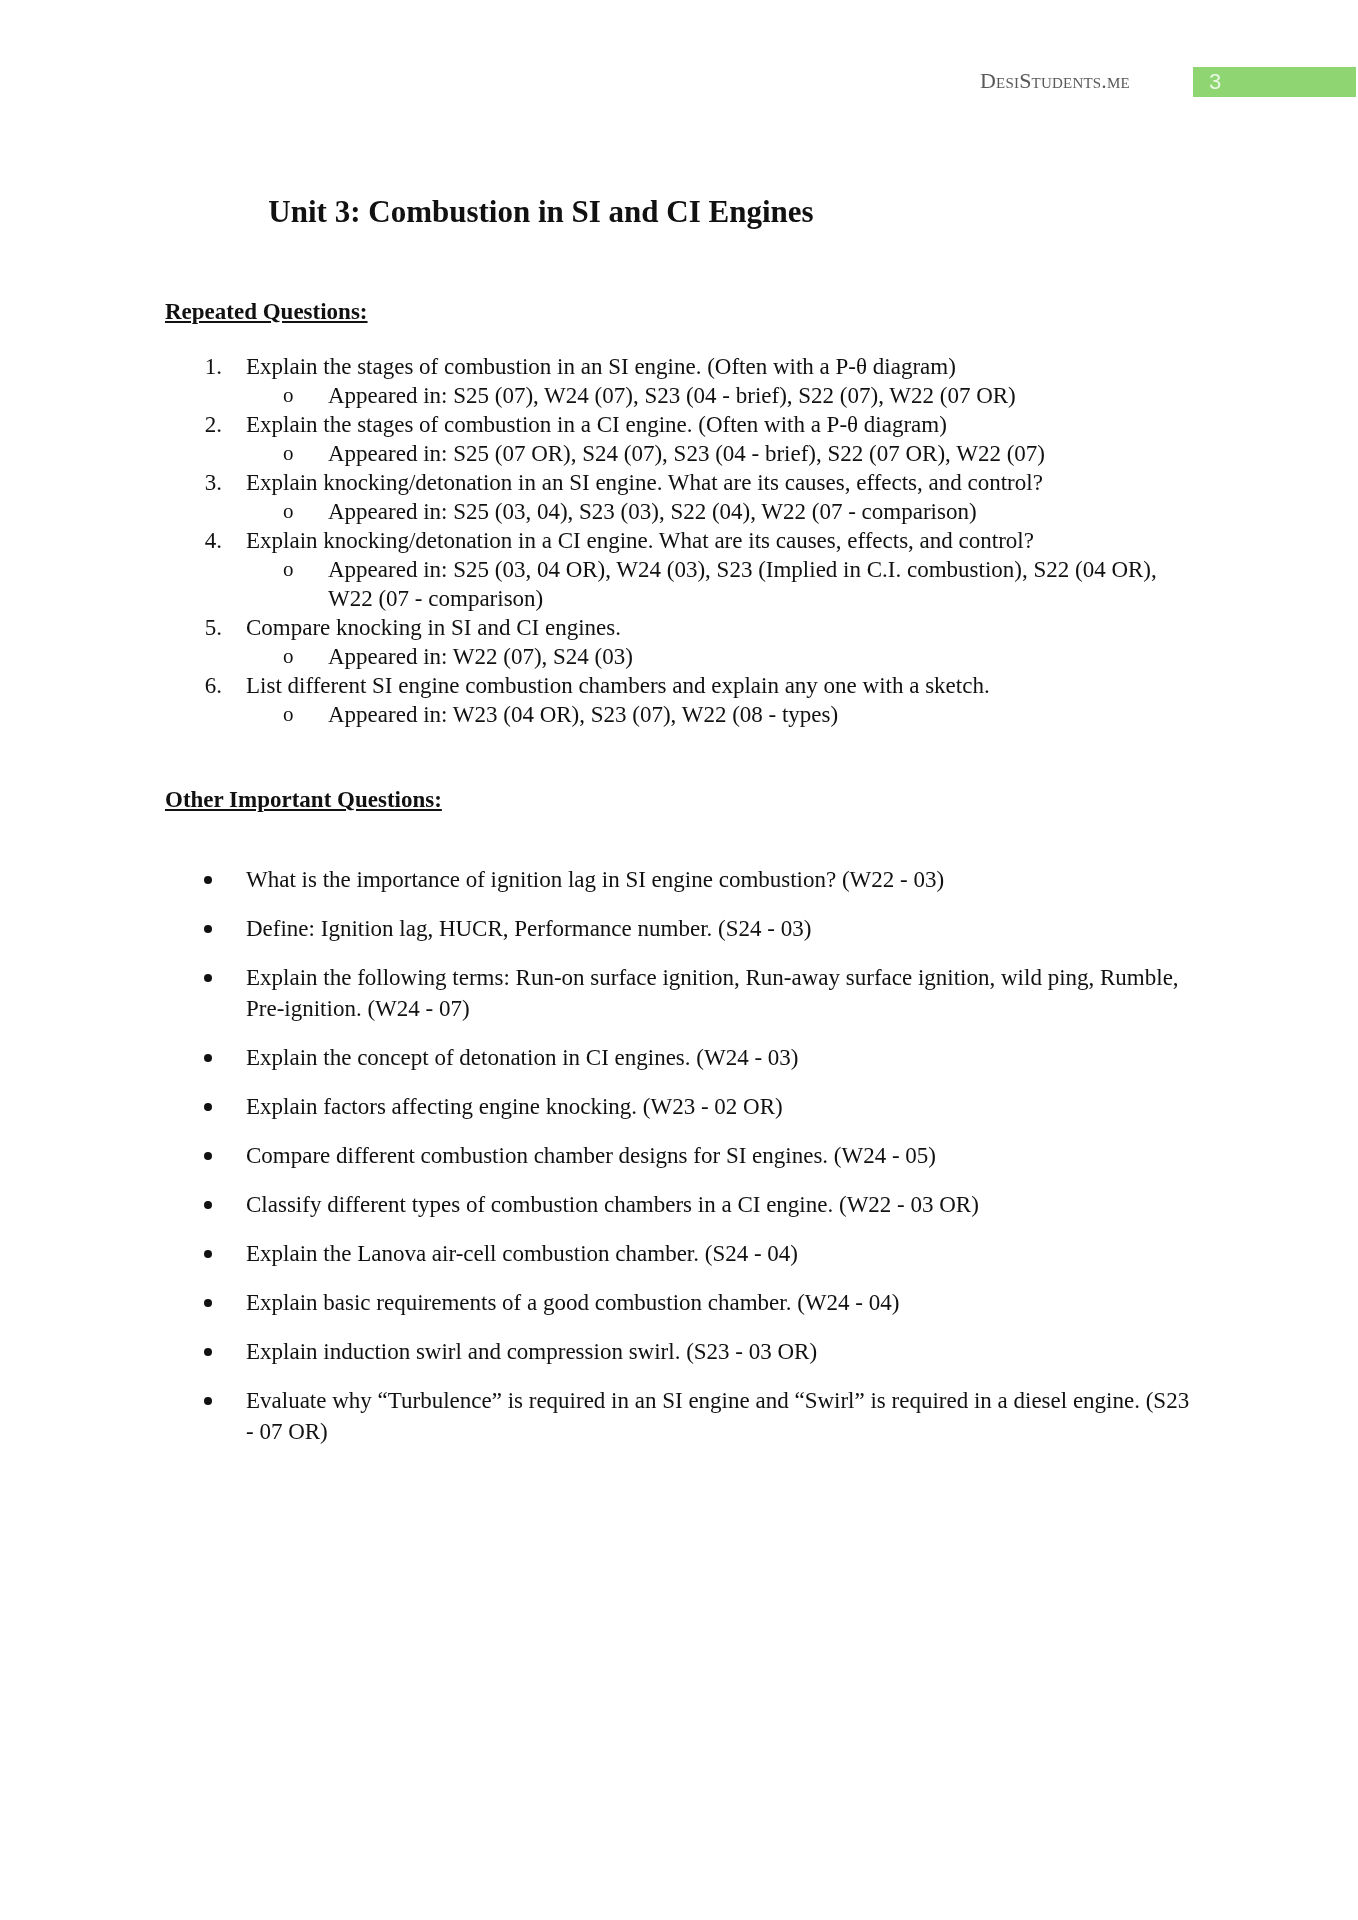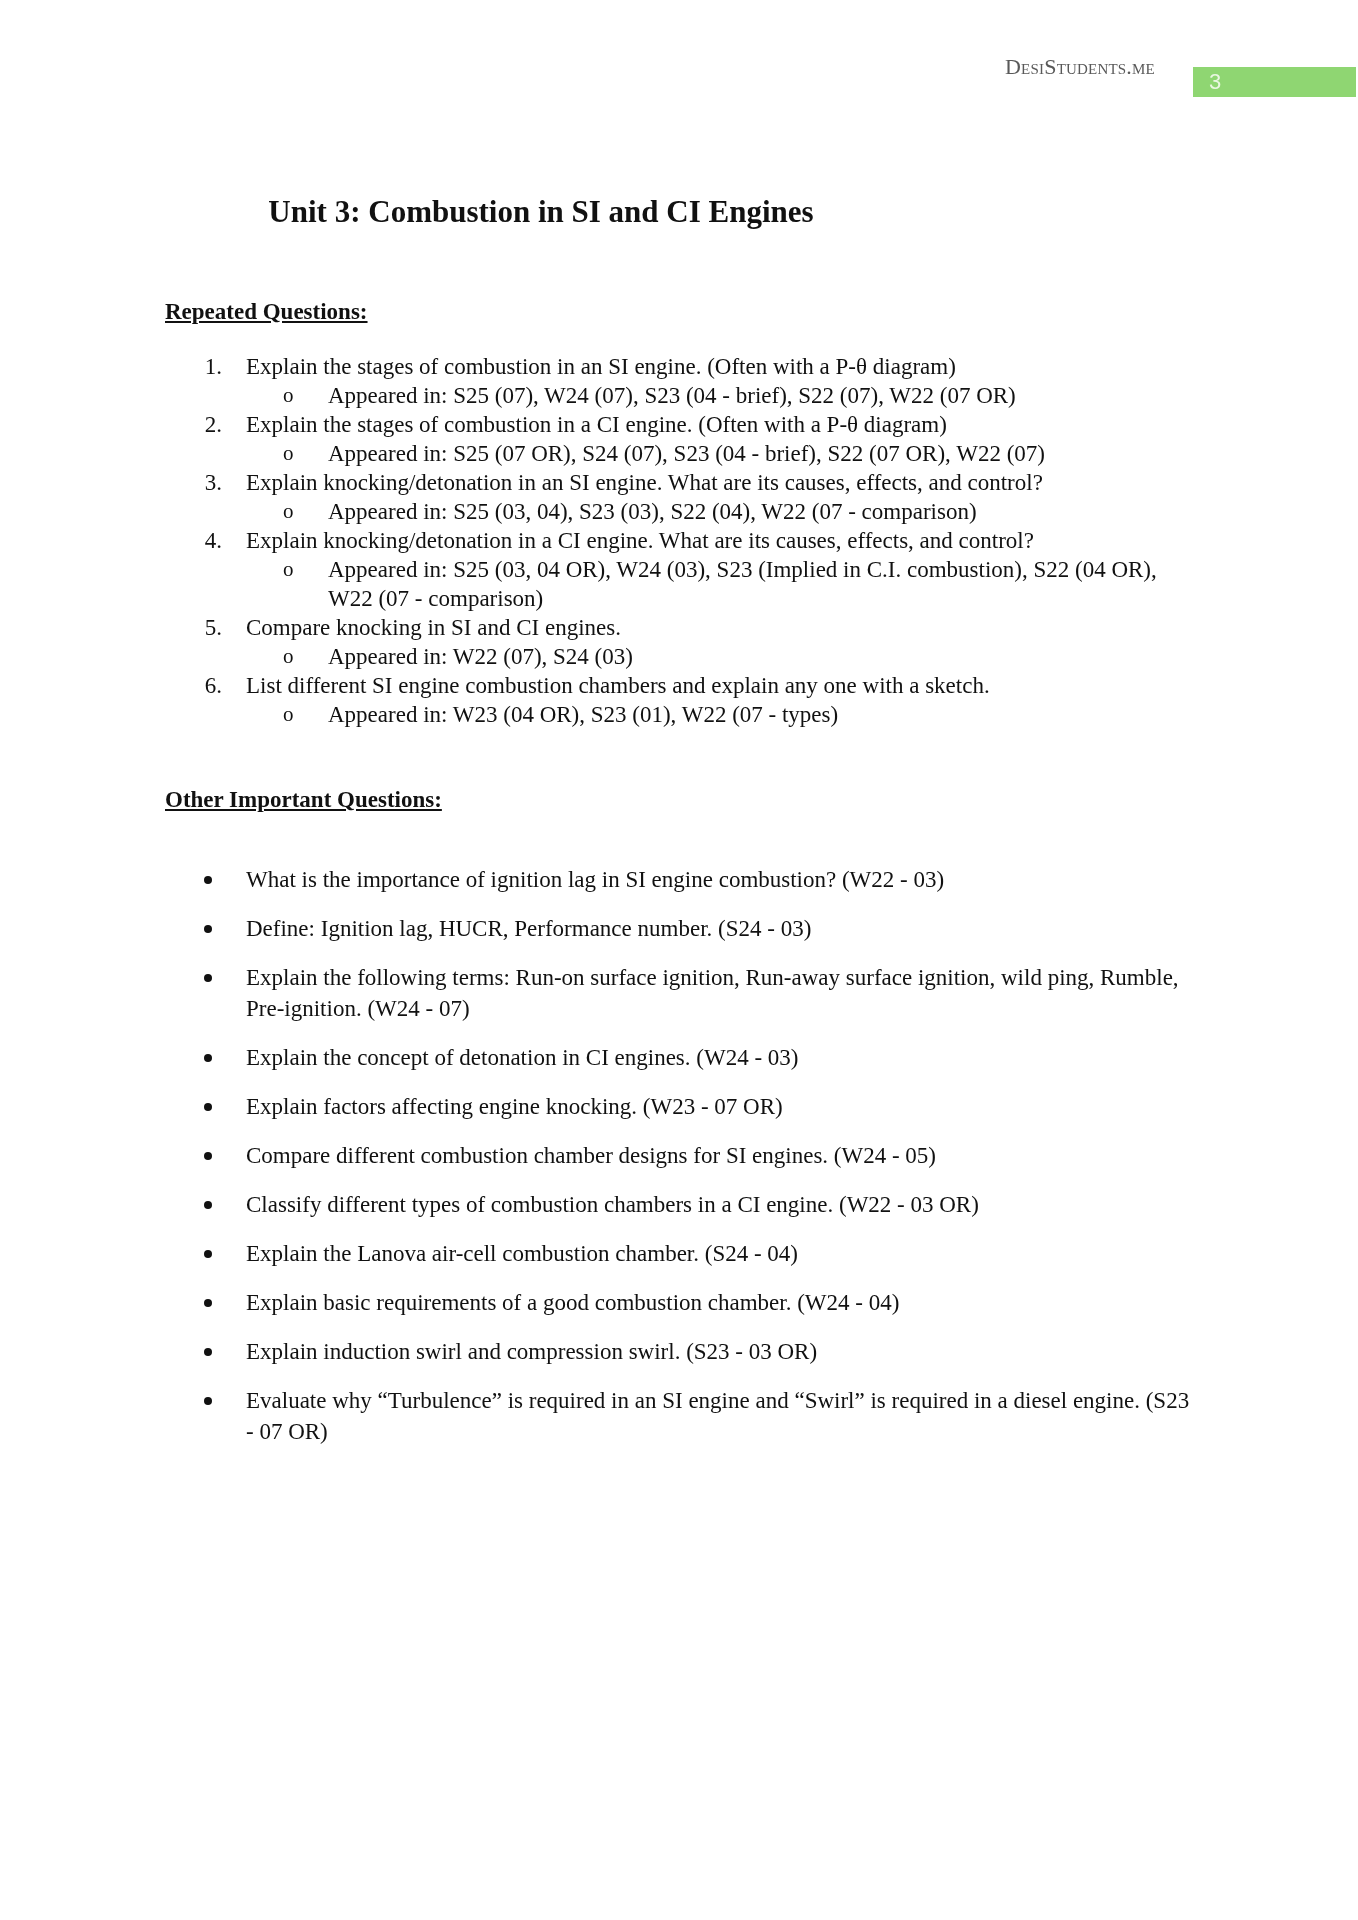--- a/index.html
+++ b/index.html
@@ -1,18 +1,18 @@
 <!DOCTYPE html>
 <html><head>
 <meta charset="utf-8">
 <style>
   html, body { margin:0; padding:0; background:#ffffff; }
   body { width:1358px; height:1920px; position:relative; overflow:hidden;
          font-family:"Liberation Serif", "DejaVu Serif", serif; color:#111; }
-  .hdr-site { position:absolute; left:980px; top:52px; width:200px; text-align:center;
+  .hdr-site { position:absolute; left:980px; top:66px; width:200px; text-align:left;
               font-size:22px; color:#595959; font-variant:small-caps; letter-spacing:0.2px; line-height:30px; }
   .hdr-page { position:absolute; left:1193px; top:67px; width:163px; height:30px; background:#8fd672; }
   .hdr-page span { position:absolute; left:16px; top:0; font-size:22px; line-height:30px; color:#eaf7e2;
                    font-family:"Liberation Sans", "DejaVu Sans", sans-serif; font-weight:300; }
   .title { position:absolute; left:0; width:1082px; top:192px; text-align:center;
            font-size:31px; font-weight:bold; line-height:40px; }
   .h2 { position:absolute; left:165px; font-size:23px; font-weight:bold; line-height:30px;text-decoration:underline; }
   .rq { position:absolute; left:0; top:352px; width:1358px; }
   .rq-row { position:relative; height:29px; font-size:23px; line-height:29px; }
   .rq-num { position:absolute; left:190px; width:32px; text-align:right; }
@@ -88,21 +88,21 @@
         <span class="t">Appeared in: W22 (07), S24 (03)</span>
       </div>
   </div>
   <div>
     <div class="rq-row">
         <span class="rq-num">6.</span>
         <span class="rq-text">List different SI engine combustion chambers and explain any one with a sketch.</span>
       </div>
     <div class="rq-sub">
         <span class="o">o</span>
-        <span class="t">Appeared in: W23 (04 OR), S23 (01), W22 (07 - types)</span>
+        <span class="t">Appeared in: W23 (04 OR), S23 (07), W22 (08 - types)</span>
       </div>
   </div>
 </div>
 
 <div class="h2" style="top:785px;">Other Important Questions:</div>
 
 <div class="oq">
   <div class="oq-item">
       <span class="dot"></span>
       <span class="t">What is the importance of ignition lag in SI engine combustion? (W22 - 03)</span>
@@ -114,21 +114,21 @@
   <div class="oq-item">
       <span class="dot"></span>
       <span class="t">Explain the following terms: Run-on surface ignition, Run-away surface ignition, wild ping, Rumble, Pre-ignition. (W24 - 07)</span>
     </div>
   <div class="oq-item">
       <span class="dot"></span>
       <span class="t">Explain the concept of detonation in CI engines. (W24 - 03)</span>
     </div>
   <div class="oq-item">
       <span class="dot"></span>
-      <span class="t">Explain factors affecting engine knocking. (W23 - 07 OR)</span>
+      <span class="t">Explain factors affecting engine knocking. (W23 - 02 OR)</span>
     </div>
   <div class="oq-item">
       <span class="dot"></span>
       <span class="t">Compare different combustion chamber designs for SI engines. (W24 - 05)</span>
     </div>
   <div class="oq-item">
       <span class="dot"></span>
       <span class="t">Classify different types of combustion chambers in a CI engine. (W22 - 03 OR)</span>
     </div>
   <div class="oq-item">

